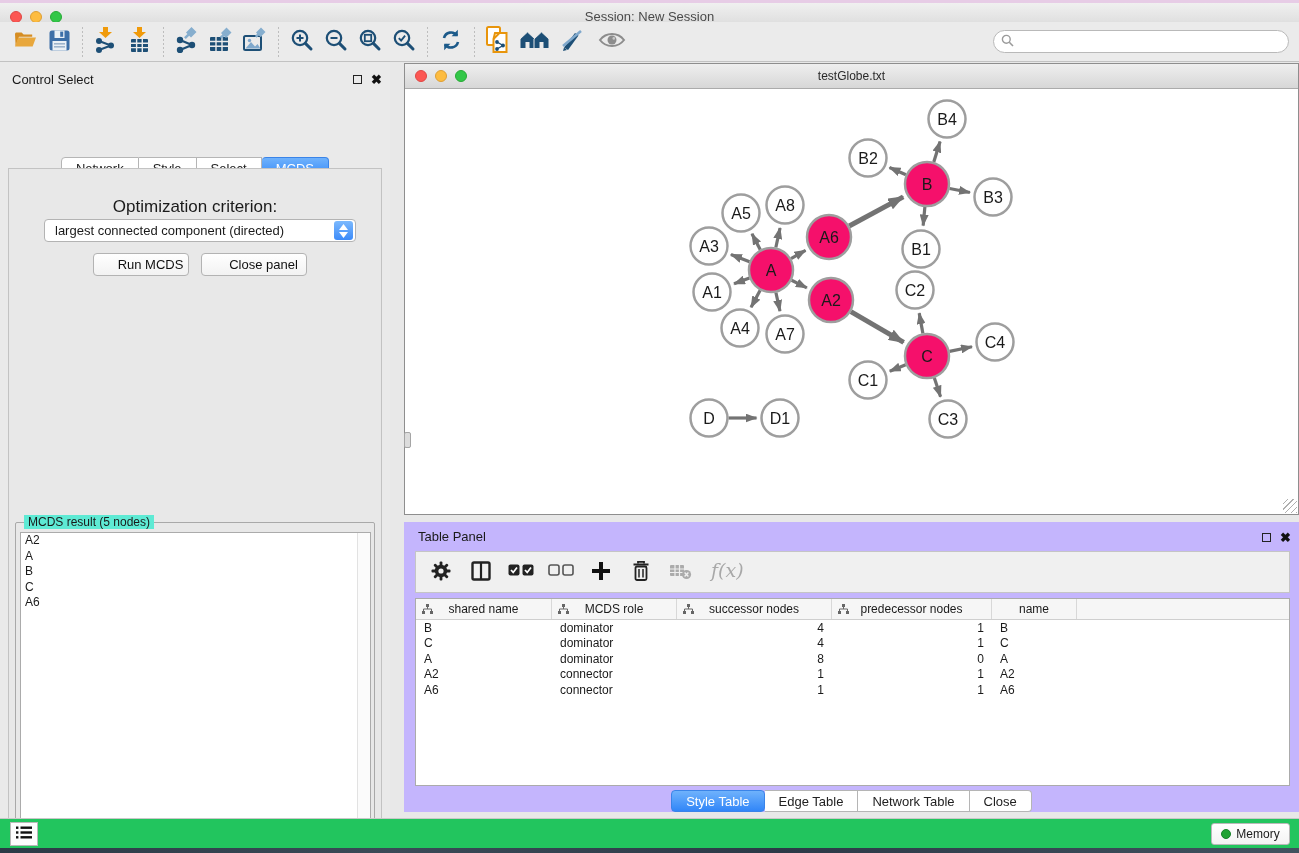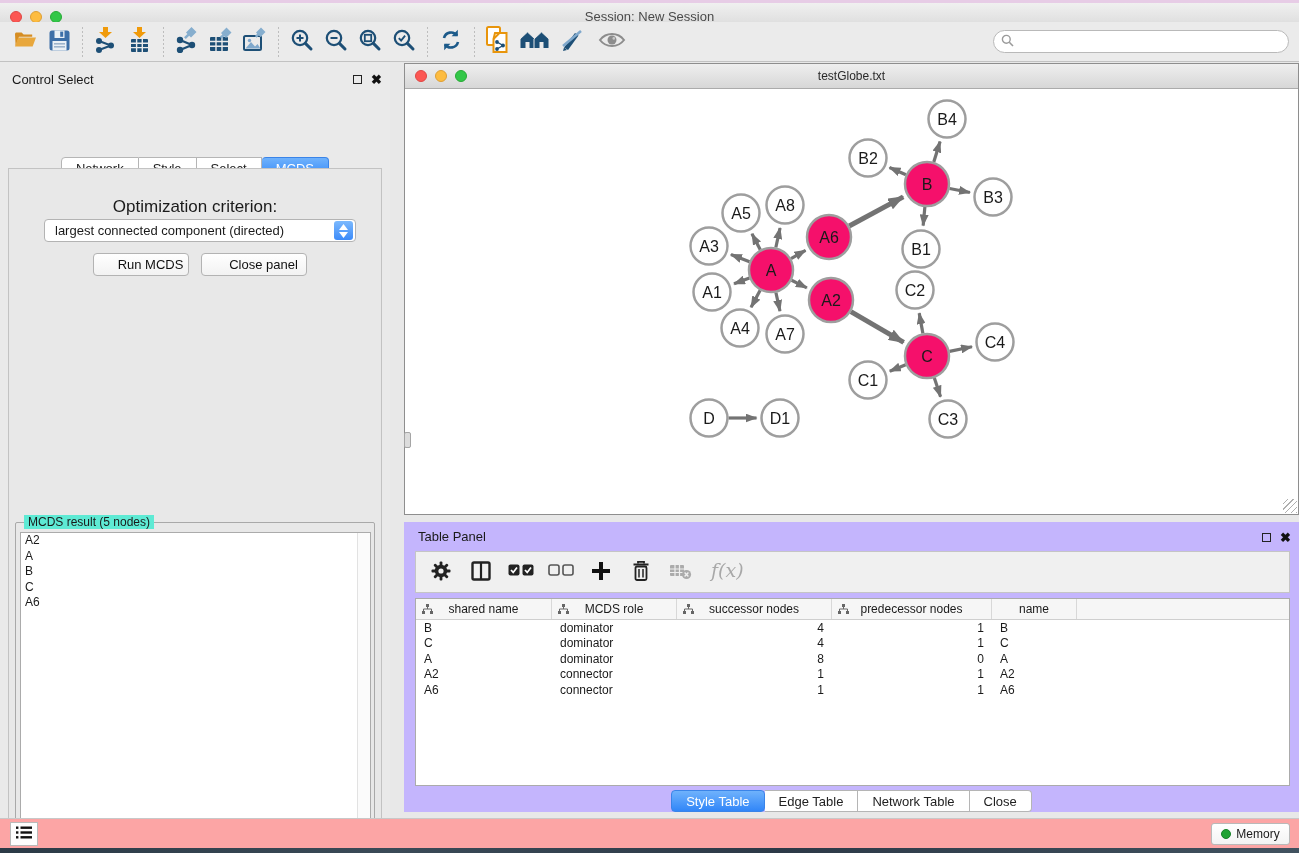--- a/index.html
+++ b/index.html
@@ -85,21 +85,21 @@
   .dt-hcell { display:flex; align-items:center; justify-content:center; gap:5px; font-size:12px; color:#1a1a1a;
     border-right:1px solid #D8D8D8; position:relative; }
   .dt-hcell .tree-ic { position:absolute; left:6px; top:5px; }
   .dt-row { display:flex; height:15.5px; align-items:center; }
   .dt-cell { font-size:12px; padding:0 8px; white-space:nowrap; overflow:hidden; }
   .al { text-align:left; } .ar { text-align:right; }
 
   .tp-tabs { position:absolute; left:0; top:268px; width:100%; display:flex; justify-content:center; }
 
   
-  .statusbar { position:absolute; left:0; top:818px; width:1299px; height:30px; background:#fca5a5; border-top:1px solid #C8C8C8; }
+  .statusbar { position:absolute; left:0; top:818px; width:1299px; height:30px; background:#22c55e; border-top:1px solid #C8C8C8; }
   .list-btn { position:absolute; left:10px; top:3px; width:28px; height:24px; background:#FDFDFD; border:1px solid #B9B9B9;
     display:flex; align-items:center; justify-content:center; }
   .memory-btn { position:absolute; right:9px; top:4px; width:79px; height:22px; background:linear-gradient(#FFFFFF,#F3F3F3);
     border:1px solid #B9B9B9; border-radius:3px; display:flex; align-items:center; justify-content:center; gap:5px; font-size:12px; }
   .mem-dot { width:10px; height:10px; border-radius:50%; background:#1FA333; border:1px solid #168228; }
   .desktop-strip { position:absolute; left:0; top:848px; width:1299px; height:5px;
     background:linear-gradient(90deg,#2B3A46,#3A4A57 30%,#2C3947 60%,#41525F); }
 </style>
 </head>
 <body>

